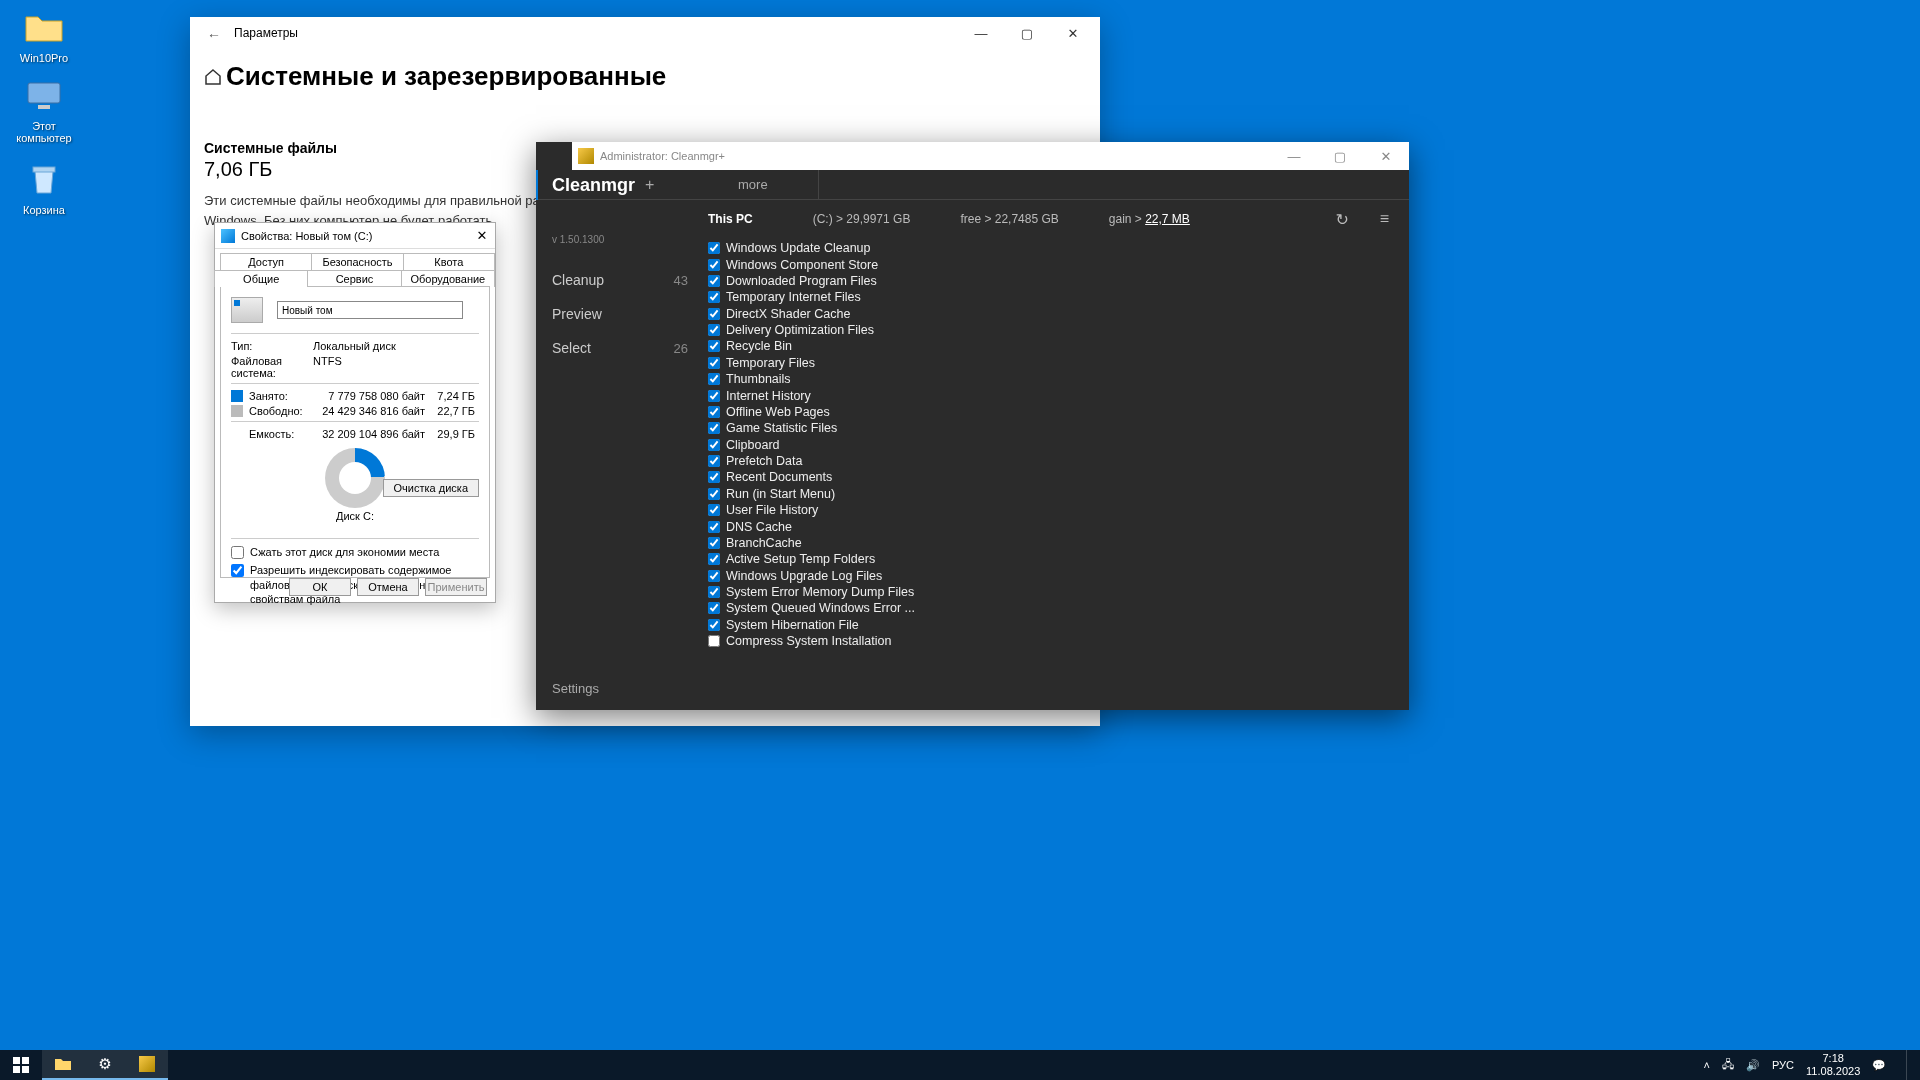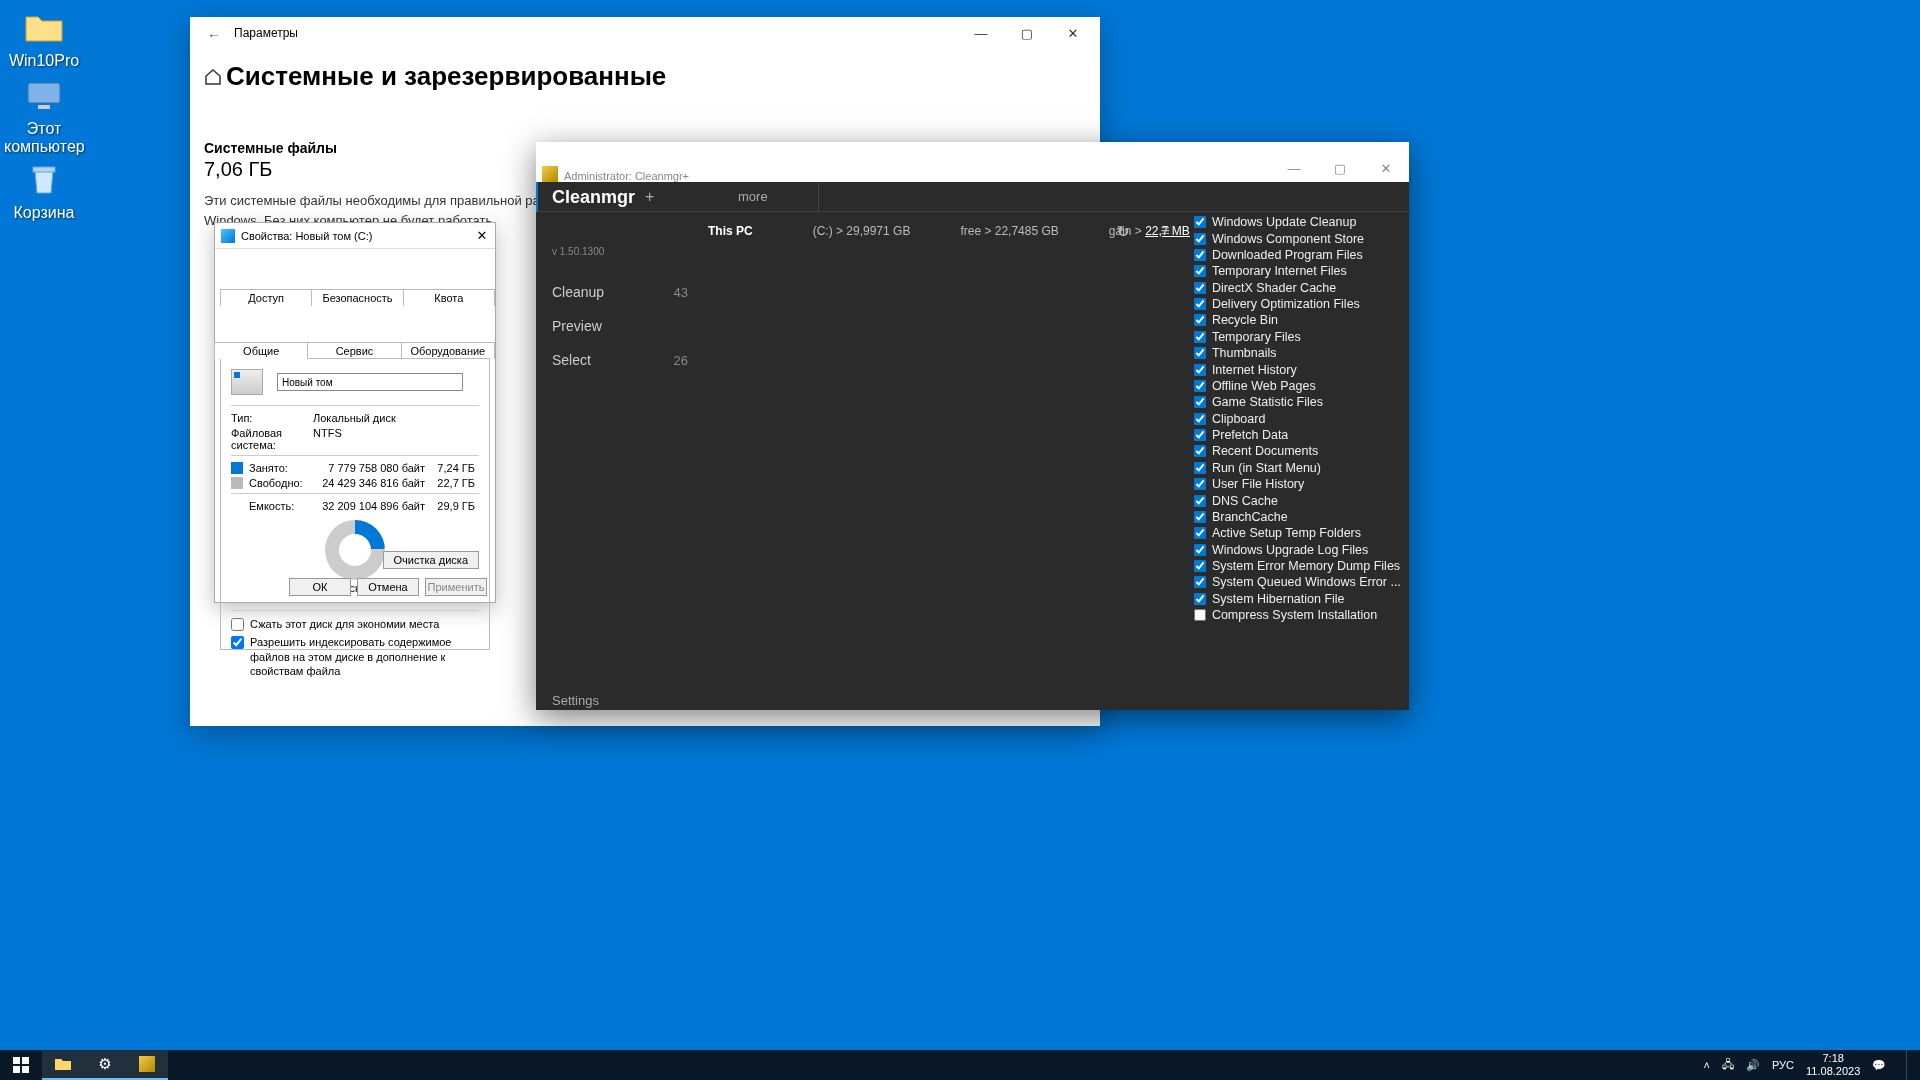--- a/index.html
+++ b/index.html
@@ -1,19 +1,19 @@
 <!DOCTYPE html>
 <html><head>
 <meta charset="utf-8">
 <style>
 * { box-sizing: border-box; margin: 0; padding: 0; font-family: 'Segoe UI', Tahoma, sans-serif; }
 body { width: 1920px; height: 1080px; background: #0178D7; position: relative; overflow: hidden; }
 
 
-.desktop-icon { position: absolute; width: 80px; text-align: center; color: #fff; font-size: 16px; cursor: pointer; }
+.desktop-icon { position: absolute; width: 80px; text-align: center; color: #fff; font-size: 11px; cursor: pointer; }
 .desktop-icon .glyph { width: 40px; height: 40px; margin: 0 auto 4px; display: flex; align-items: center; justify-content: center; }
 .desktop-icon .label { text-shadow: 1px 1px 2px rgba(0,0,0,.6); }
 
 
 .settings-window { position: absolute; left: 190px; top: 17px; width: 910px; height: 709px; background: #fff; box-shadow: 0 8px 30px rgba(0,0,0,.3); }
 .settings-titlebar { height: 32px; display: flex; align-items: center; padding: 0 4px; font-size: 12px; color: #000; }
 .settings-titlebar .back { width: 40px; text-align: center; font-size: 14px; color: #555; }
 .settings-titlebar .title { flex: 1; }
 .settings-titlebar .wc { width: 46px; height: 32px; display: flex; align-items: center; justify-content: center; font-size: 13px; color: #333; }
 .settings-body { padding: 12px 14px 0 14px; }
@@ -24,21 +24,21 @@
 .size-big { font-size: 20px; margin-bottom: 10px; }
 .desc { font-size: 13px; color: #333; line-height: 1.5; max-width: 380px; }
 
 
 .props { position: absolute; left: 214px; top: 222px; width: 282px; height: 381px; background: #fff; border: 1px solid #aaa; box-shadow: 0 6px 20px rgba(0,0,0,.25); font-size: 11px; }
 .props-title { height: 26px; background: #fff; display: flex; align-items: center; padding-left: 6px; border-bottom: 1px solid #ddd; }
 .props-title .ico { width: 14px; height: 14px; background: linear-gradient(135deg,#4CC2FF,#0078D7); margin-right: 6px; }
 .props-title .txt { flex: 1; font-size: 11px; }
 .props-title .close { width: 26px; text-align: center; font-size: 13px; }
 .tabs { display: flex; flex-wrap: wrap; padding-top: 3px; background: #fff; }
-.tab { border: 1px solid #bbb; border-bottom: none; padding: 2px 0; font-size: 11px; text-align: center; flex: 1; background: #fff; position: relative; top: 1px; margin-left: -1px; margin-top: 36px; }
+.tab { border: 1px solid #bbb; border-bottom: none; padding: 2px 0; font-size: 11px; text-align: center; flex: 1; background: #fff; position: relative; top: 1px; margin-left: -1px; }
 .tab:first-child { margin-left: 5px; }
 .tab.active { background: #fff; z-index: 2; font-weight: normal; }
 .tab-pane { border: 1px solid #bbb; margin: 0 5px; padding: 10px 10px 8px; height: 292px; position: relative; }
 .drive-row { display: flex; align-items: center; margin-bottom: 10px; }
 .drive-ico { width: 32px; height: 26px; background: linear-gradient(#eee,#ccc); border: 1px solid #aaa; margin-right: 14px; position: relative; }
 .drive-ico::after { content:''; position:absolute; top:2px; left:2px; width:6px; height:6px; background:#0078D7; }
 .drive-name { border: 1px solid #888; padding: 2px 4px; width: 186px; height: 18px; font-size: 10px; }
 .hr { border-top: 1px solid #ccc; margin: 4px 0 6px; }
 .kv { display: flex; margin: 3px 0; }
 .kv .k { width: 82px; }
@@ -56,38 +56,38 @@
 .clean-btn { border: 1px solid #999; background: #f0f0f0; padding: 2px 10px; font-size: 11px; position:absolute; right:10px; top: 192px; }
 .chk { display: flex; align-items: flex-start; margin: 4px 0; }
 .chk input { margin-right: 6px; margin-top: 1px; }
 .chk span { flex: 1; line-height: 1.3; }
 .btn-row { position: absolute; bottom: 6px; right: 8px; display: flex; gap: 6px; }
 .win-btn { border: 1px solid #999; background: #f0f0f0; padding: 2px 0; width: 62px; font-size: 11px; text-align: center; }
 .win-btn.disabled { color: #888; }
 
 
 .clean { position: absolute; left: 536px; top: 142px; width: 873px; height: 568px; background: #2B2B2B; color: #ddd; box-shadow: 0 8px 30px rgba(0,0,0,.5); }
-.clean-titlebar { height: 40px; background: #fff; color: #888; display: flex; align-items: flex-end; font-size: 11px; }
+.clean-titlebar { height: 28px; background: #fff; color: #888; display: flex; align-items: center; font-size: 11px; margin-left: 36px; }
 .clean-titlebar .ico { width: 16px; height: 16px; background: linear-gradient(135deg,#F7C948,#B08800); margin: 0 6px; }
 .clean-titlebar .txt { flex: 1; }
 .clean-titlebar .wc { width: 46px; height: 28px; display: flex; align-items: center; justify-content: center; font-size: 13px; }
 .clean-top { height: 30px; display: flex; align-items: center; border-bottom: 1px solid #444; position: relative; }
 .clean-top .brand-sep { width: 2px; background: #0078D7; height: 30px; }
 .clean-top .more { padding-left: 32px; color: #aaa; font-size: 13px; }
 .clean-top .sep2 { width: 1px; background: #444; height: 30px; margin: 0 18px 0 50px; }
 .clean-body { display: flex; height: calc(100% - 58px); }
 .clean-side { width: 168px; padding: 2px 16px 0; display: flex; flex-direction: column; }
 .brand { display: flex; align-items: center; gap: 10px; height: 30px; position: absolute; top: 0; left: 16px; z-index: 5; }
 .brand .name { font-size: 18px; font-weight: 600; color: #fff; }
 .brand .plus { color: #aaa; font-size: 16px; }
 .ver { color: #888; font-size: 10px; margin-top: 32px; margin-bottom: 18px; }
 .side-row { display: flex; justify-content: space-between; align-items: center; padding: 9px 0; font-size: 14px; color: #ccc; cursor: pointer; }
 .side-row .num { color: #888; font-size: 13px; }
 .side-settings { margin-top: auto; padding: 10px 0 14px; font-size: 13px; color: #aaa; }
-.clean-main { flex: 1; display: flex; }
+.clean-main { flex: 1; display: flex; flex-direction: column; }
 .stats { height: 38px; display: flex; align-items: center; gap: 50px; padding-left: 4px; font-size: 12px; color: #bbb; position: relative; }
 .stats b { color: #fff; margin-right: 10px; }
 .stats .gain-val { text-decoration: underline; color: #fff; }
 .stats .refresh { position: absolute; right: 60px; font-size: 16px; }
 .stats .burger { position: absolute; right: 20px; font-size: 16px; }
 .items { padding: 2px 4px; overflow-y: auto; font-size: 12.5px; }
 .item { display: flex; align-items: center; gap: 6px; padding: 1.2px 0; color: #eee; }
 .item input { accent-color: #0078D7; width: 12px; height: 12px; }
 
 

